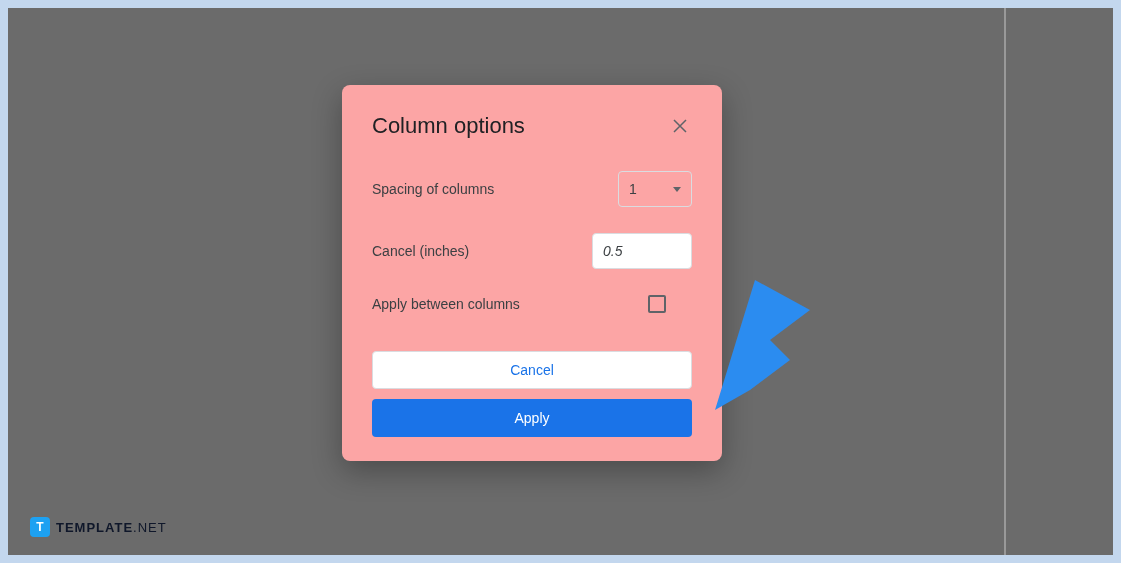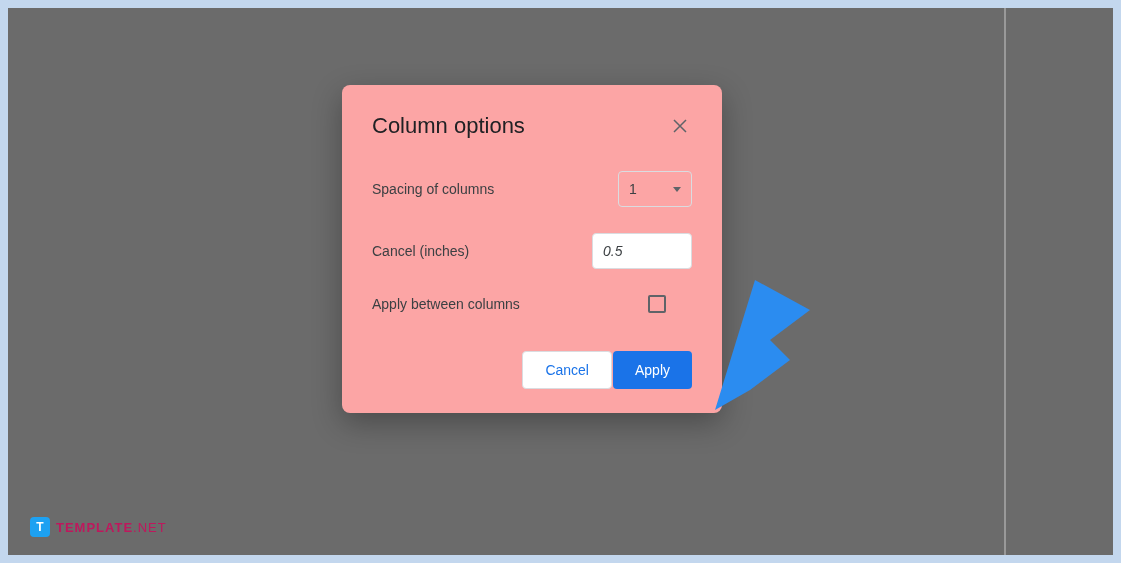--- a/index.html
+++ b/index.html
@@ -103,22 +103,23 @@
       width: 18px;
       height: 18px;
       border: 2px solid #5f6368;
       border-radius: 2px;
       margin-right: 26px;
       cursor: pointer;
     }
     .dialog-footer {
       display: flex;
       justify-content: flex-end;
-      gap: 1px;
+      gap: 10px;
       margin-top: 38px;
+      flex-direction: column;
     }
     .btn {
       height: 38px;
       padding: 0 22px;
       border-radius: 4px;
       font-size: 14px;
       font-weight: 500;
       cursor: pointer;
       display: flex;
       align-items: center;
@@ -154,21 +155,21 @@
       background: #1da1f2;
       border-radius: 4px;
       display: flex;
       align-items: center;
       justify-content: center;
       color: #fff;
       font-weight: bold;
       font-size: 12px;
     }
     .watermark-text {
-      color: #be185d;
+      color: #0f172a;
       font-size: 13px;
       letter-spacing: 1px;
     }
     .watermark-text .net {
       font-weight: 300;
     }
   </style>
 </head>
 <body>
 

